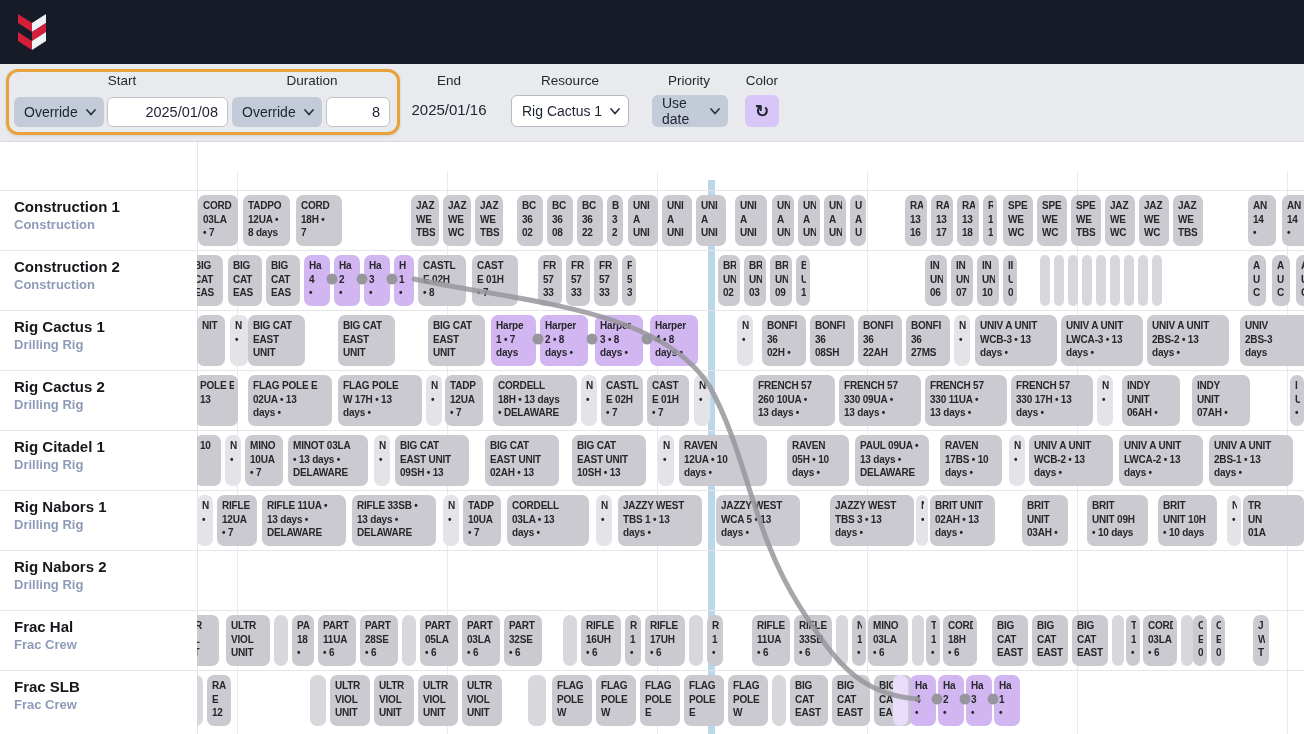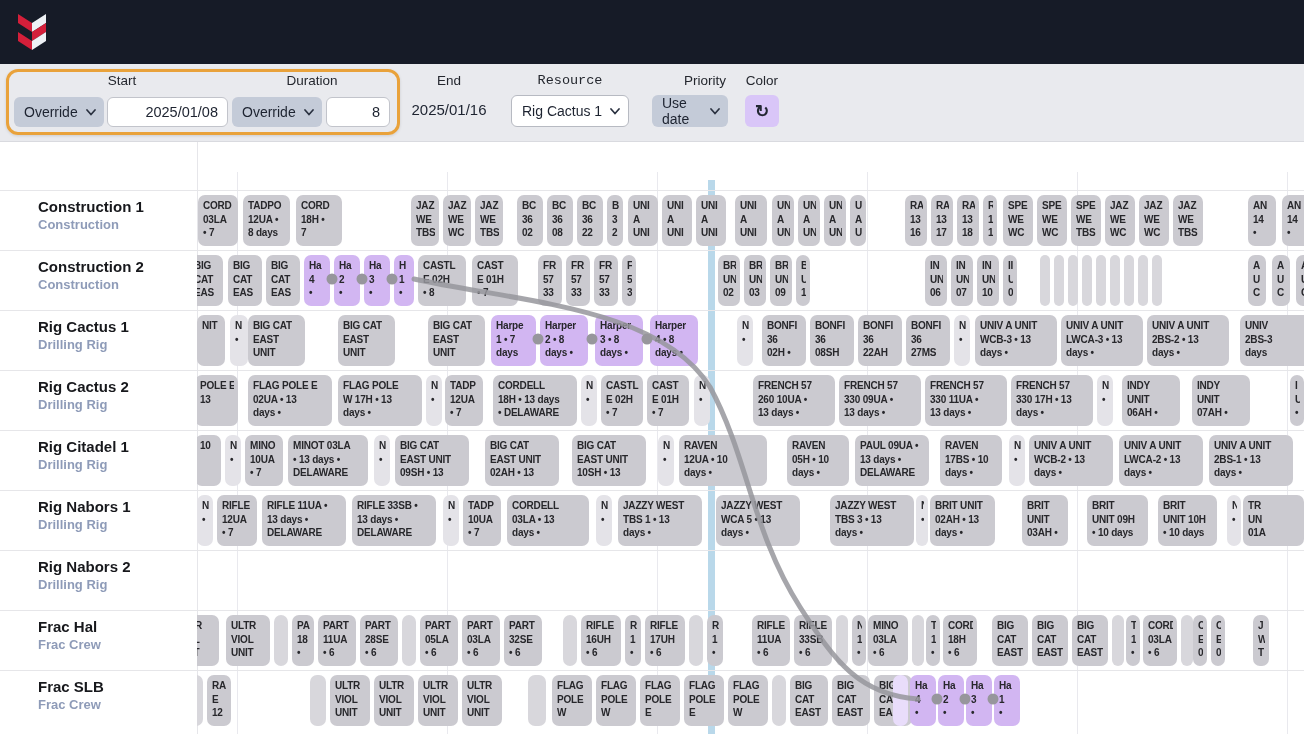--- a/index.html
+++ b/index.html
@@ -39,21 +39,21 @@
   .gridline { position: absolute; top: 30px; bottom: 0; width: 1px; background: #e9e9ee; z-index: 0; }
   .today { position: absolute; top: 38px; bottom: 0; width: 7px; background: var(--today, #B9D8EA);
     z-index: 1; }
   .sched-header { position: absolute; left: 0; top: 0; width: 1304px; height: 48px; z-index: 2; }
   .month-label { position: absolute; top: 10px; transform: translateX(-50%); font-size: 13px;
     font-weight: 700; color: #1c1c20; white-space: nowrap; }
   .chart-left-line { position: absolute; left: 197px; top: 0; bottom: 0; width: 1px;
     background: #e6e6ea; z-index: 0; }
   .rows { position: absolute; left: 0; top: 48px; width: 1304px; z-index: 2; }
   .row { position: relative; height: 60px; border-top: 1px solid #e6e6e9; }
-  .row-label { position: absolute; left: 14px; top: 7px; width: 180px; background: transparent; margin-left: 24px; }
+  .row-label { position: absolute; left: 14px; top: 7px; width: 180px; background: transparent; }
   .row-title { font-size: 15px; font-weight: 700; color: #17181c; white-space: nowrap; }
   .row-sub { font-size: 13px; font-weight: 600; color: var(--subtitle, #8E9BB8); margin-top: 2px; }
   .row-bars { position: absolute; left: 197px; top: 0; width: 1107px; height: 60px; overflow: hidden; }
   .bar { position: absolute; top: 4px; height: 51px; border-radius: 7px; overflow: hidden;
     padding: 4px 4px 0 5px; cursor: pointer; }
   .bar .bl { font-size: 10px; font-weight: 700; line-height: 13.5px; white-space: nowrap;
     overflow: hidden; color: #27272b; letter-spacing: -0.2px; }
   .bar-gray   { background: var(--bar-gray, #CBCAD0); }
   .bar-light  { background: var(--bar-light, #E4E3E8); }
   .bar-empty  { background: var(--bar-empty, #D8D7DC); }
@@ -102,31 +102,31 @@
         </svg>
     </span>
   </div>
   <div class="ctrl inp" style="left:326px;width:64px;">
     <input class="num" value="8" style="">
   </div>
 
   <div class="tb-label" style="left:407px;width:84px;">End</div>
   <div class="static-val" style="left:403px;width:92px;">2025/01/16</div>
 
-  <div class="tb-label" style="left:511px;width:118px;font-family:Liberation Mono, monospace;">Resource</div>
+  <div class="tb-label" style="left:511px;width:118px;">Resource</div>
   <div class="ctrl sel white-sel" style="left:511px;top:31px;width:118px;height:32px;">
     <span>Rig Cactus 1</span>
     <span class="chev">
       <svg width="10" height="7" viewBox="0 0 10 7">
           <path d="M1 1 L5 5.5 L9 1" fill="none" stroke="#2a3140" stroke-width="1.7" stroke-linecap="round"></path>
         </svg>
     </span>
   </div>
 
-  <div class="tb-label" style="left:652px;width:74px;text-align:right;">Priority</div>
+  <div class="tb-label" style="left:652px;width:74px;">Priority</div>
   <div class="ctrl sel" style="left:652px;top:31px;width:76px;height:32px;">
     <span>Use date</span>
     <span class="chev">
       <svg width="10" height="7" viewBox="0 0 10 7">
           <path d="M1 1 L5 5.5 L9 1" fill="none" stroke="#2a3140" stroke-width="1.7" stroke-linecap="round"></path>
         </svg>
     </span>
   </div>
 
   <div class="tb-label" style="left:745px;width:34px;">Color</div>

